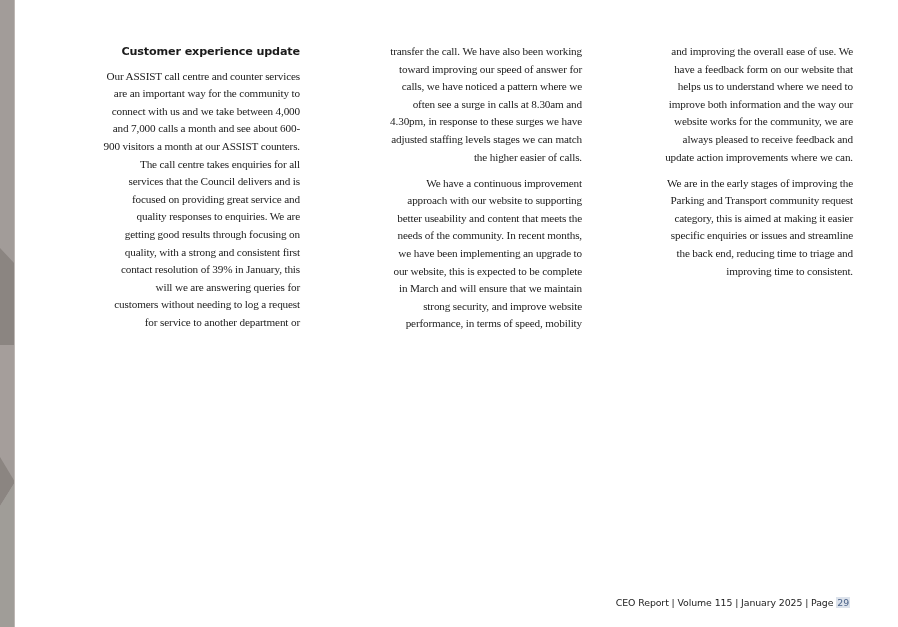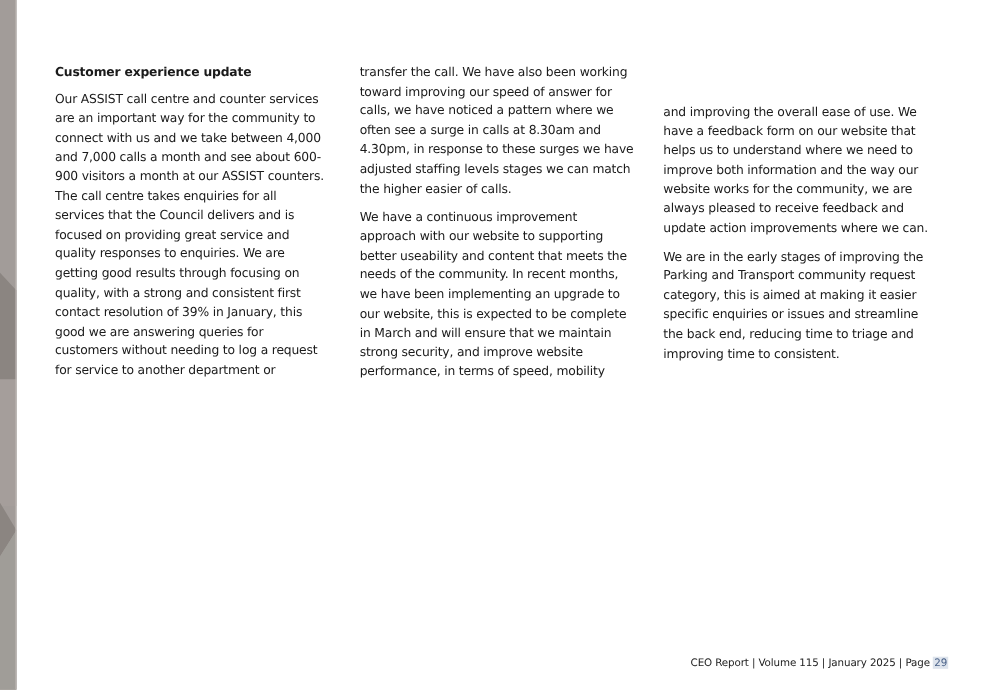--- a/index.html
+++ b/index.html
@@ -39,44 +39,46 @@
     }
     .page-content {
       position: absolute;
       left: 0;
       top: 0;
       width: 898px;
       height: 627px;
     }
     .column {
       position: absolute;
-      top: 57px;
+      top: 43px;
       font-size: 11.2px;
       line-height: 17.6px;
       letter-spacing: -0.15px;
+      text-align: right;
     }
     .col-1 { left: 50px; width: 250px; }
     .col-2 { left: 327px; width: 255px; }
-    .col-3 { left: 603px; width: 250px; margin-top: 36px; }
+    .col-3 { left: 603px; width: 250px; }
     .section-heading {
       font-weight: bold;
       margin: 0 0 7px 0;
       font-size: 11.2px;
       line-height: 17.6px;
     }
     .para {
       margin: 0 0 8.5px 0;
+      font-family: Liberation Serif, serif;
     }
     .line {
       display: block;
       white-space: nowrap;
     }
     .footer {
       position: absolute;
-      right: 36px;
+      right: 48px;
       top: 596px;
       font-size: 9.4px;
       line-height: 14px;
       color: #222222;
       white-space: nowrap;
       letter-spacing: -0.1px;
     }
     .footer .page-num {
       background: #dde3ec;
       color: #4a6288;
@@ -107,21 +109,21 @@
         <span class="line">connect with us and we take between 4,000</span>
         <span class="line">and 7,000 calls a month and see about 600-</span>
         <span class="line">900 visitors a month at our ASSIST counters.</span>
         <span class="line">The call centre takes enquiries for all</span>
         <span class="line">services that the Council delivers and is</span>
         <span class="line">focused on providing great service and</span>
         <span class="line">quality responses to enquiries. We are</span>
         <span class="line">getting good results through focusing on</span>
         <span class="line">quality, with a strong and consistent first</span>
         <span class="line">contact resolution of 39% in January, this</span>
-        <span class="line">good we are answering queries for</span>
+        <span class="line">will we are answering queries for</span>
         <span class="line">customers without needing to log a request</span>
         <span class="line">for service to another department or</span>
       </div>
   </div>
 
   <div class="column col-2">
     <div class="para">
         <span class="line">transfer the call. We have also been working</span>
         <span class="line">toward improving our speed of answer for</span>
         <span class="line">calls, we have noticed a pattern where we</span>

